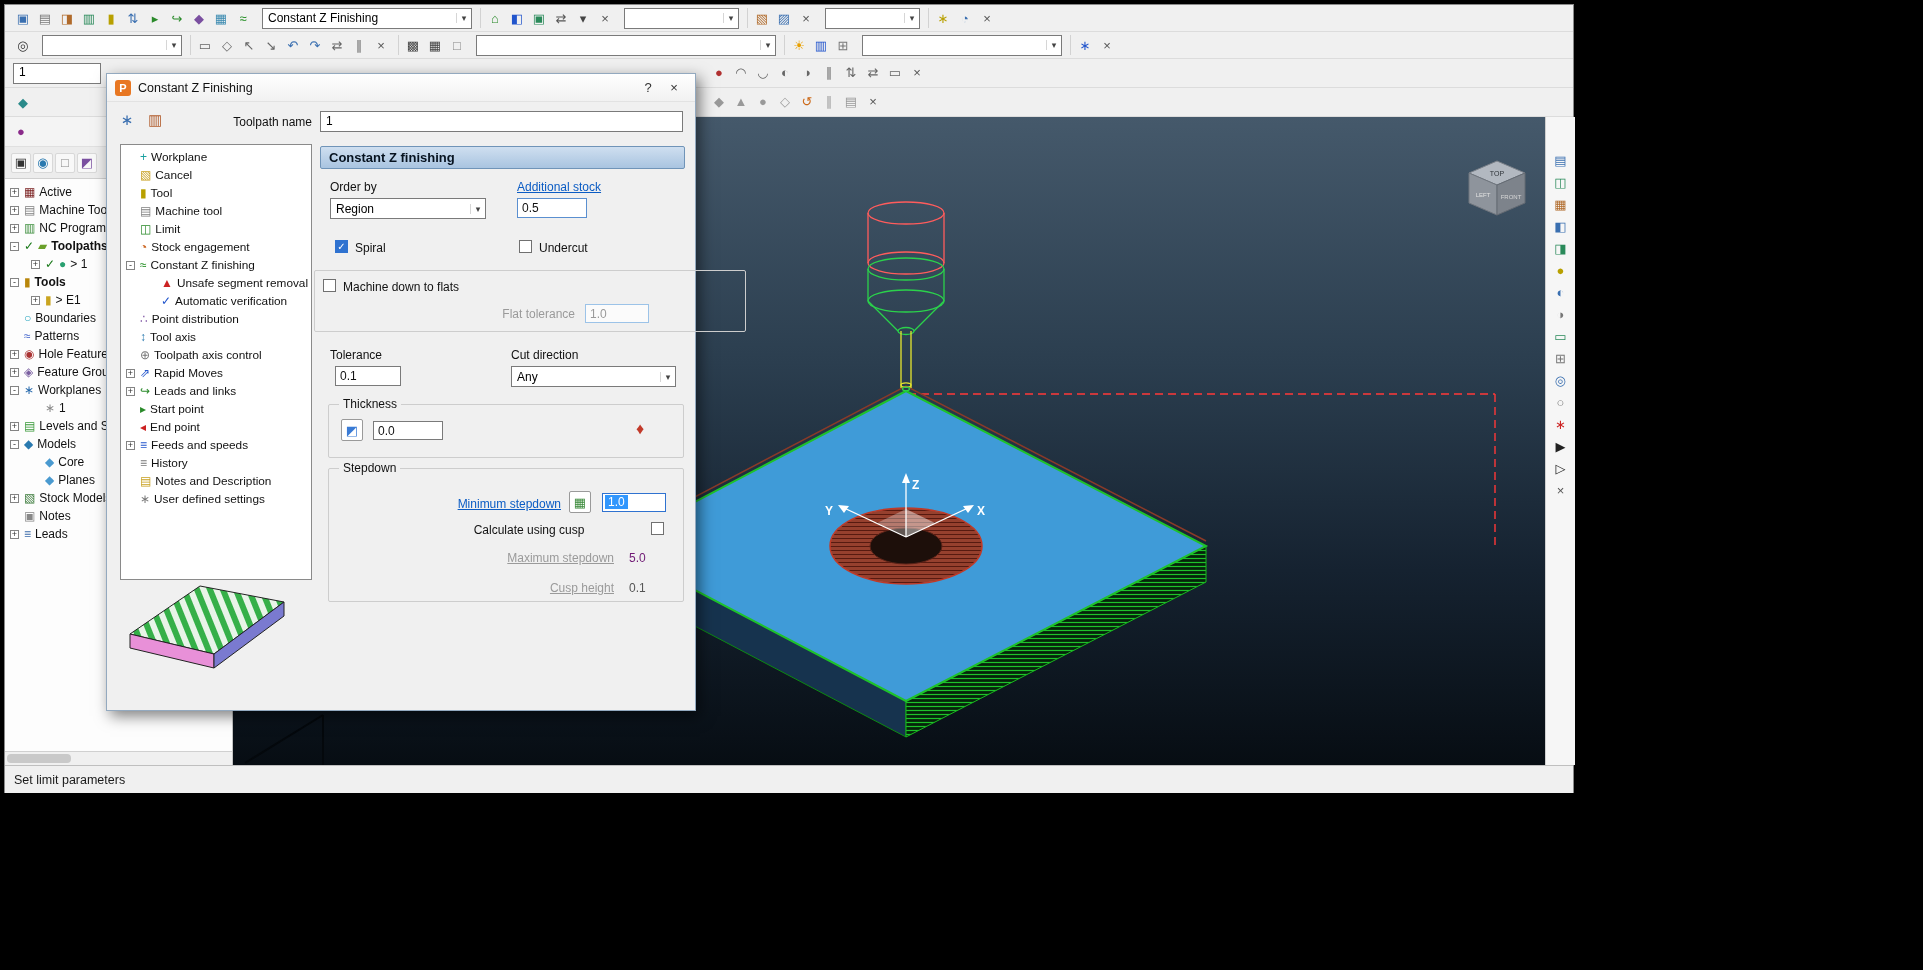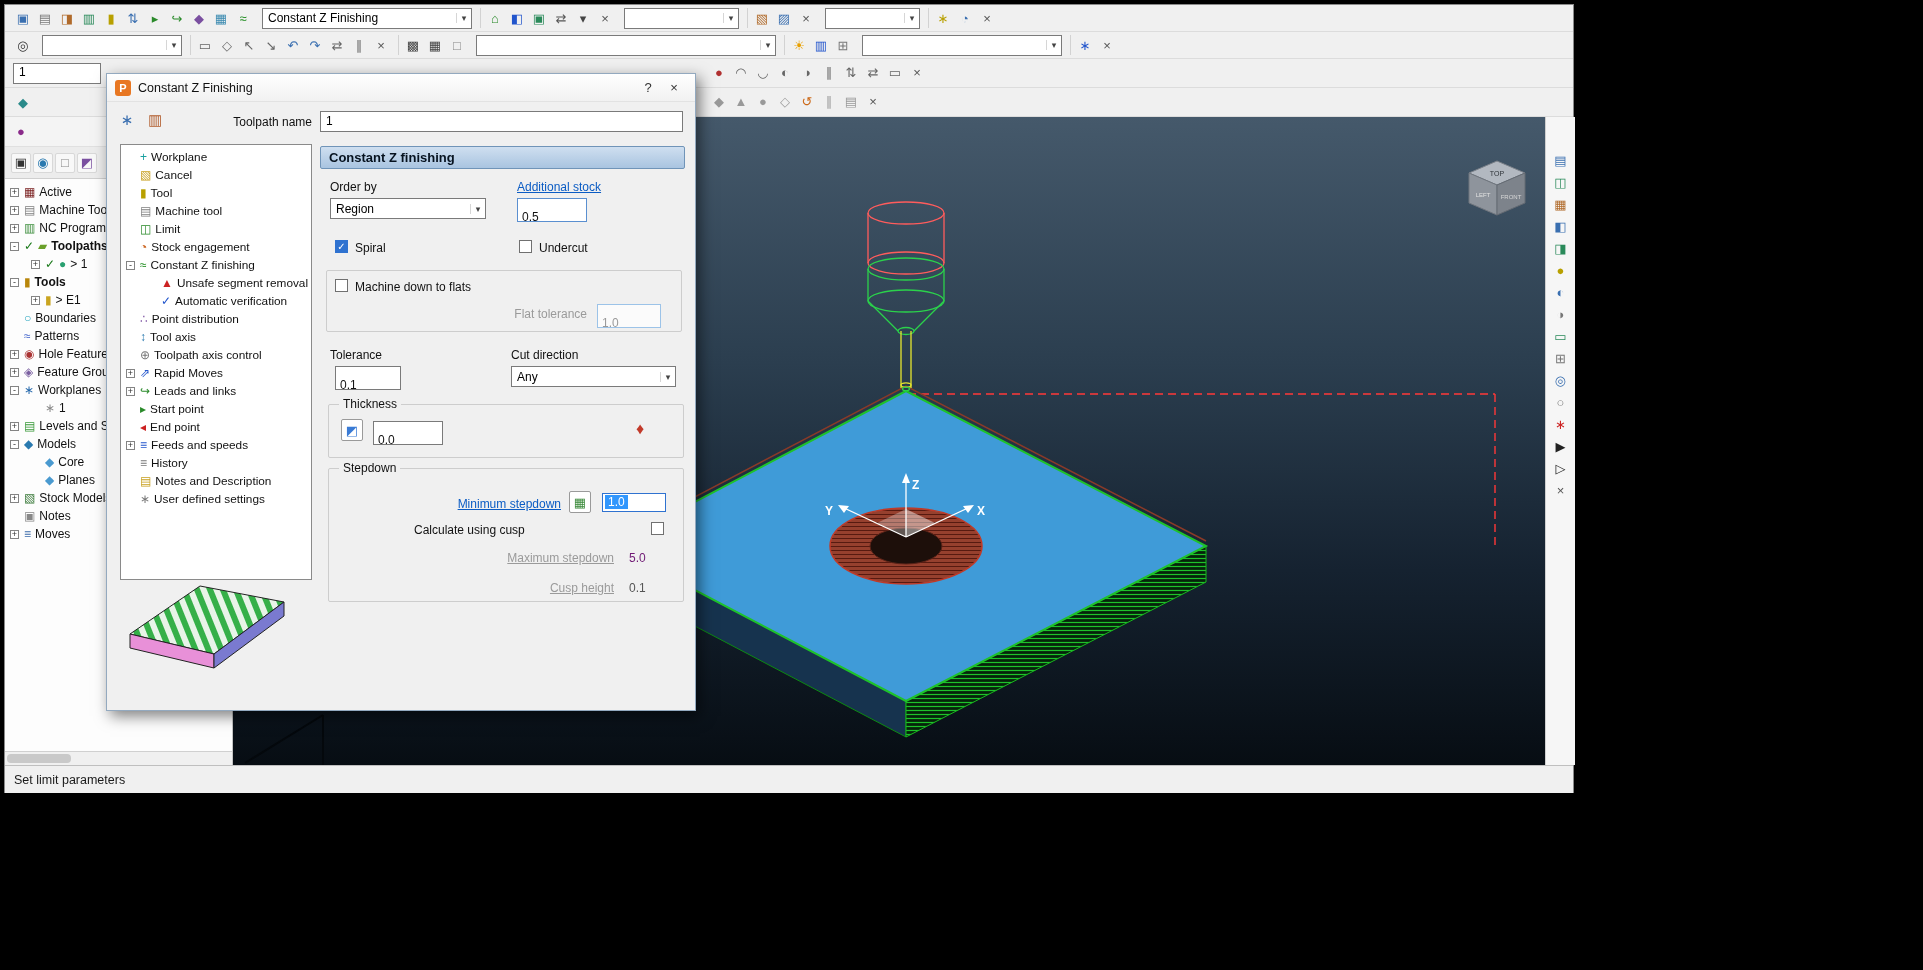--- a/index.html
+++ b/index.html
@@ -45,21 +45,21 @@
 .dtile{position:absolute;width:24px;height:24px;display:flex;align-items:center;justify-content:center;font-size:15px}
 #dlg-name-label{position:absolute;left:60px;top:41px;width:145px;text-align:right;font-size:12px;color:#111}
 #dlg-name-input{position:absolute;left:213px;top:37px;width:363px;height:21px;background:#fff;border:1px solid #7a7a7a;font-size:12px;padding:2px 5px}
 #dlg-tree{position:absolute;left:13px;top:70px;width:192px;height:436px;background:#fff;border:1px solid #8a8a8a;overflow:hidden;padding-top:3px}
 #dlg-tree .trow{height:18px;font-size:11.8px}
 #dlg-header{position:absolute;left:213px;top:72px;width:365px;height:23px;background:linear-gradient(#cfdff0,#a9c4e0);border:1px solid #7094b8;border-radius:2px;display:flex;align-items:center;padding:0 8px;font-size:13px;font-weight:600;color:#06121f}
 .flabel{position:absolute;font-size:12px;color:#111}
 .flabel.dis{color:#9a9a9a}
 .lnk{position:absolute;font-size:12px;color:#0b5cc4;text-decoration:underline;cursor:default}
 .lnk.dis{color:#9a9a9a}
-.field{position:absolute;background:#fff;border:1px solid #7a7a7a;font-size:12px;padding:11px 4px;color:#111}
+.field{position:absolute;background:#fff;border:1px solid #7a7a7a;font-size:12px;padding:2px 4px;color:#111}
 .field.blue{border-color:#5a8fd0}
 .field.dis{border-color:#9cc3e8;background:#fbfbfb;color:#9a9a9a}
 .field.sel{border:1px solid #2f72d0;padding:1px 2px}
 .field.sel .selin{background:#3297fd;color:#fff;padding:0 3px}
 .cb{position:absolute;width:13px;height:13px;border:1px solid #707070;background:#fff;font-size:10px;line-height:11px;text-align:center;color:#fff}
 .cb[data-checked="1"]{background:#2f72d0;border-color:#2f72d0}
 .cb[data-checked="1"]::after{content:"✓"}
 .gbox{position:absolute;border:1px solid #cdcdcd;border-radius:2px}
 .gchip{position:absolute;top:-8px;left:10px;background:#f0f0f0;padding:0 4px;font-size:12px;line-height:14px;color:#111}
 .itile{position:absolute;width:22px;height:22px;background:#fff;border:1px solid #9a9a9a;border-radius:2px;display:flex;align-items:center;justify-content:center;font-size:13px}
@@ -350,21 +350,21 @@
             <span class="exp"></span>
             <span class="ticon" style="color: rgb(136, 136, 136);">▣</span>
 
             <span class="tlabel">Notes</span>
           </div>
 
           <div class="trow" data-ind="0" data-bold="0">
             <span class="exp">+</span>
             <span class="ticon" style="color: rgb(58, 106, 170);">≡</span>
 
-            <span class="tlabel">Moves</span>
+            <span class="tlabel">Leads</span>
           </div>
         </div>
       <div class="hscroll">
           <div class="hthumb"></div>
         </div>
     </div>
 
     <svg id="viewport" viewBox="0 0 1312 648">
       <defs>
         <linearGradient id="bgGrad" x1="0" y1="0" x2="0" y2="1">
@@ -604,21 +604,21 @@
       <span class="carrow">▾</span>
     </div>
     <div class="lnk" style="left:410px;top:106px">Additional stock</div>
     <div class="field blue" style="left:410px;top:124px;width:70px;height:20px">0.5</div>
 
     <span class="cb" style="left:228px;top:166px" data-checked="1"></span>
     <div class="flabel" style="left:248px;top:167px">Spiral</div>
     <span class="cb" style="left:412px;top:166px" data-checked="0"></span>
     <div class="flabel" style="left:432px;top:167px">Undercut</div>
 
-    <div class="gbox" style="left:219px;top:196px;width:356px;height:62px">
+    <div class="gbox" style="left:207px;top:196px;width:432px;height:62px">
       <span class="cb" style="left:8px;top:8px" data-checked="0"></span>
       <div class="flabel" style="left:28px;top:9px">Machine down to flats</div>
       <div class="flabel dis" style="left:120px;top:36px;width:140px;text-align:right">Flat tolerance</div>
       <div class="field dis" style="left:270px;top:33px;width:64px;height:19px">1.0</div>
     </div>
 
     <div class="flabel" style="left:223px;top:274px">Tolerance</div>
     <div class="field" style="left:228px;top:292px;width:66px;height:20px">0.1</div>
     <div class="flabel" style="left:404px;top:274px">Cut direction</div>
     <div class="combo" style="position:absolute;left:404px;top:292px;width:165px;margin:0">
@@ -633,21 +633,21 @@
       <div class="itile" style="left:300px;top:13px;border:none;background:transparent;color:#c23a2a;font-size:16px">♦</div>
     </div>
 
     <div class="gbox" style="left:221px;top:394px;width:356px;height:134px">
       <div class="gchip">Stepdown</div>
       <div class="lnk" style="left:20px;top:28px;width:212px;text-align:right">Minimum stepdown</div>
       <div class="itile" style="left:240px;top:22px;color:#3a8a3a">▦</div>
       <div class="field sel" style="left:273px;top:24px;width:64px;height:19px">
         <span class="selin">1.0</span>
       </div>
-      <div class="flabel" style="left:85px;top:54px;width:230px;text-align:left">Calculate using cusp</div>
+      <div class="flabel" style="left:85px;top:54px;width:230px;text-align:center">Calculate using cusp</div>
       <span class="cb" style="left:322px;top:53px" data-checked="0"></span>
       <div class="lnk dis" style="left:85px;top:82px;width:200px;text-align:right">Maximum stepdown</div>
       <div class="flabel" style="left:300px;top:82px;color:#701a75">5.0</div>
       <div class="lnk dis" style="left:85px;top:112px;width:200px;text-align:right">Cusp height</div>
       <div class="flabel" style="left:300px;top:112px;color:#555">0.1</div>
     </div>
 
     <svg style="position:absolute;left:15px;top:498px" width="175" height="104" viewBox="0 0 175 104">
       <defs>
         <pattern id="stripes" patternUnits="userSpaceOnUse" width="12" height="12" patternTransform="rotate(-22)">

